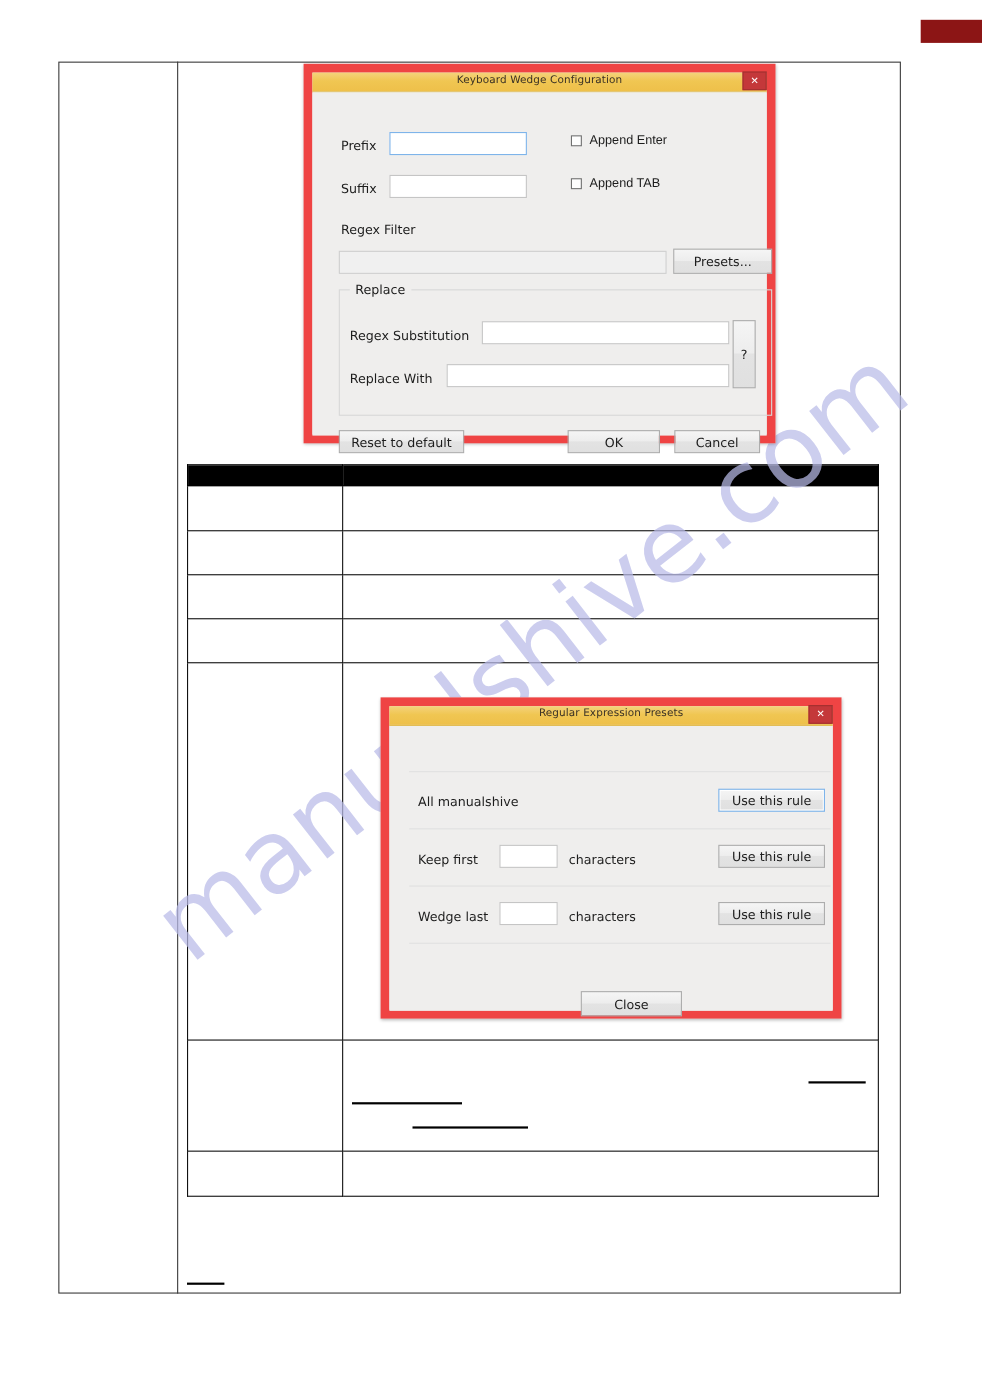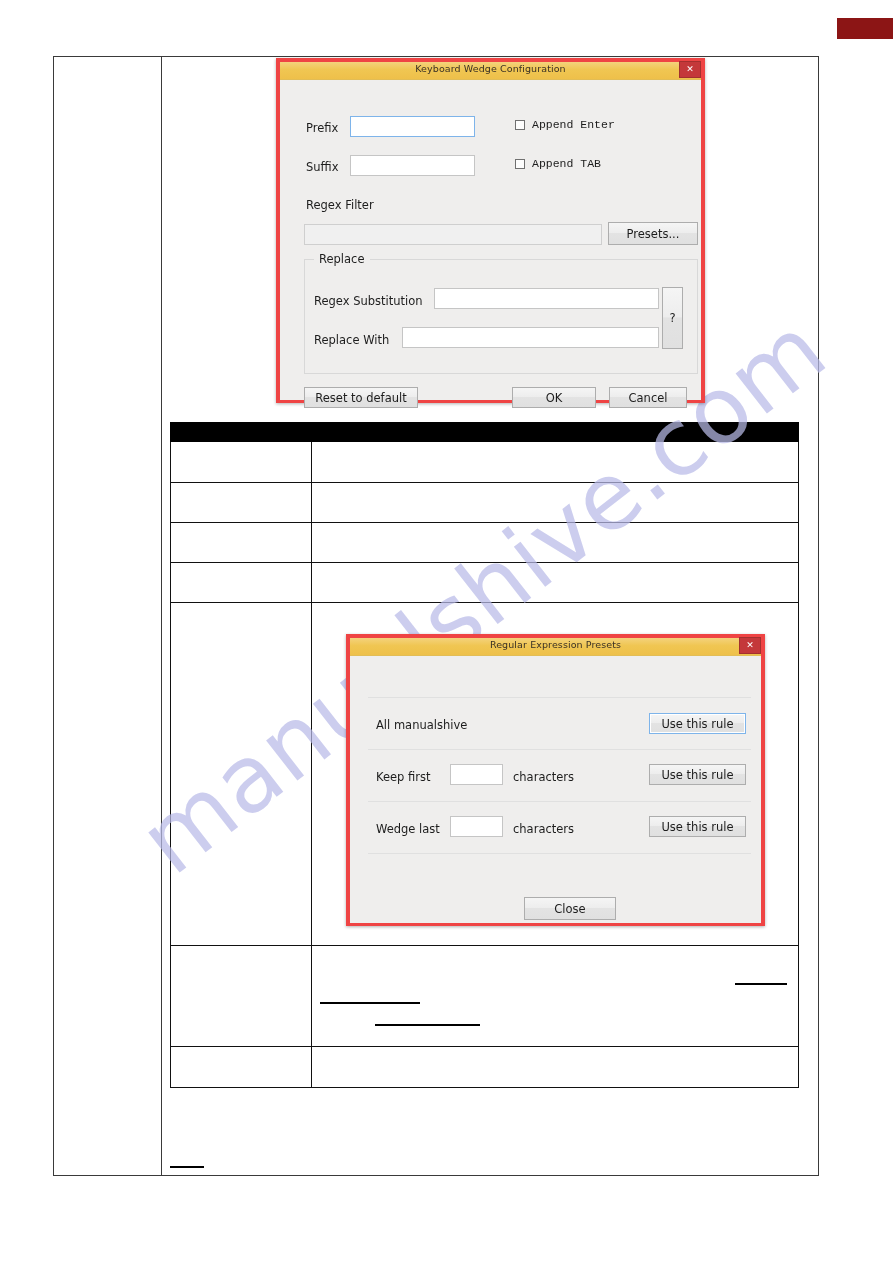--- a/index.html
+++ b/index.html
@@ -70,21 +70,21 @@
     height: 1120px;
     border-left: 1.4px solid #3a3a3a;
     z-index: 2;
   }
 
   
   .win-dialog {
     position: absolute;
     box-sizing: border-box;
     background: #efeeed;
-    border: 4px solid #ef4444;
+    border: 8px solid #ef4444;
     box-shadow: 0 1px 3px rgba(0,0,0,.30);
     z-index: 20;
   }
   .win-titlebar {
     position: relative;
     height: 17px;
     background: linear-gradient(to bottom, #f4d27c 0%, #f0c652 45%, #eec04a 100%);
     border-bottom: 1px solid #e2bd56;
   }
   .win-title {
@@ -155,21 +155,21 @@
   }
   .wf-button.default-focus {
     border: 1px solid #7eb4ea;
     box-shadow: inset 0 0 0 1px #ffffff;
   }
   .wf-check {
     position: absolute;
     display: flex;
     align-items: center;
     gap: 7px;
-    font-family: Liberation Mono, monospace;
+    font-family: Liberation Sans, sans-serif;
     font-size: 11.5px;
     color: #1d1d1d;
     cursor: pointer;
     white-space: nowrap;
   }
   .wf-check .box {
     width: 10px;
     height: 10px;
     box-sizing: border-box;
     border: 1px solid #707070;

